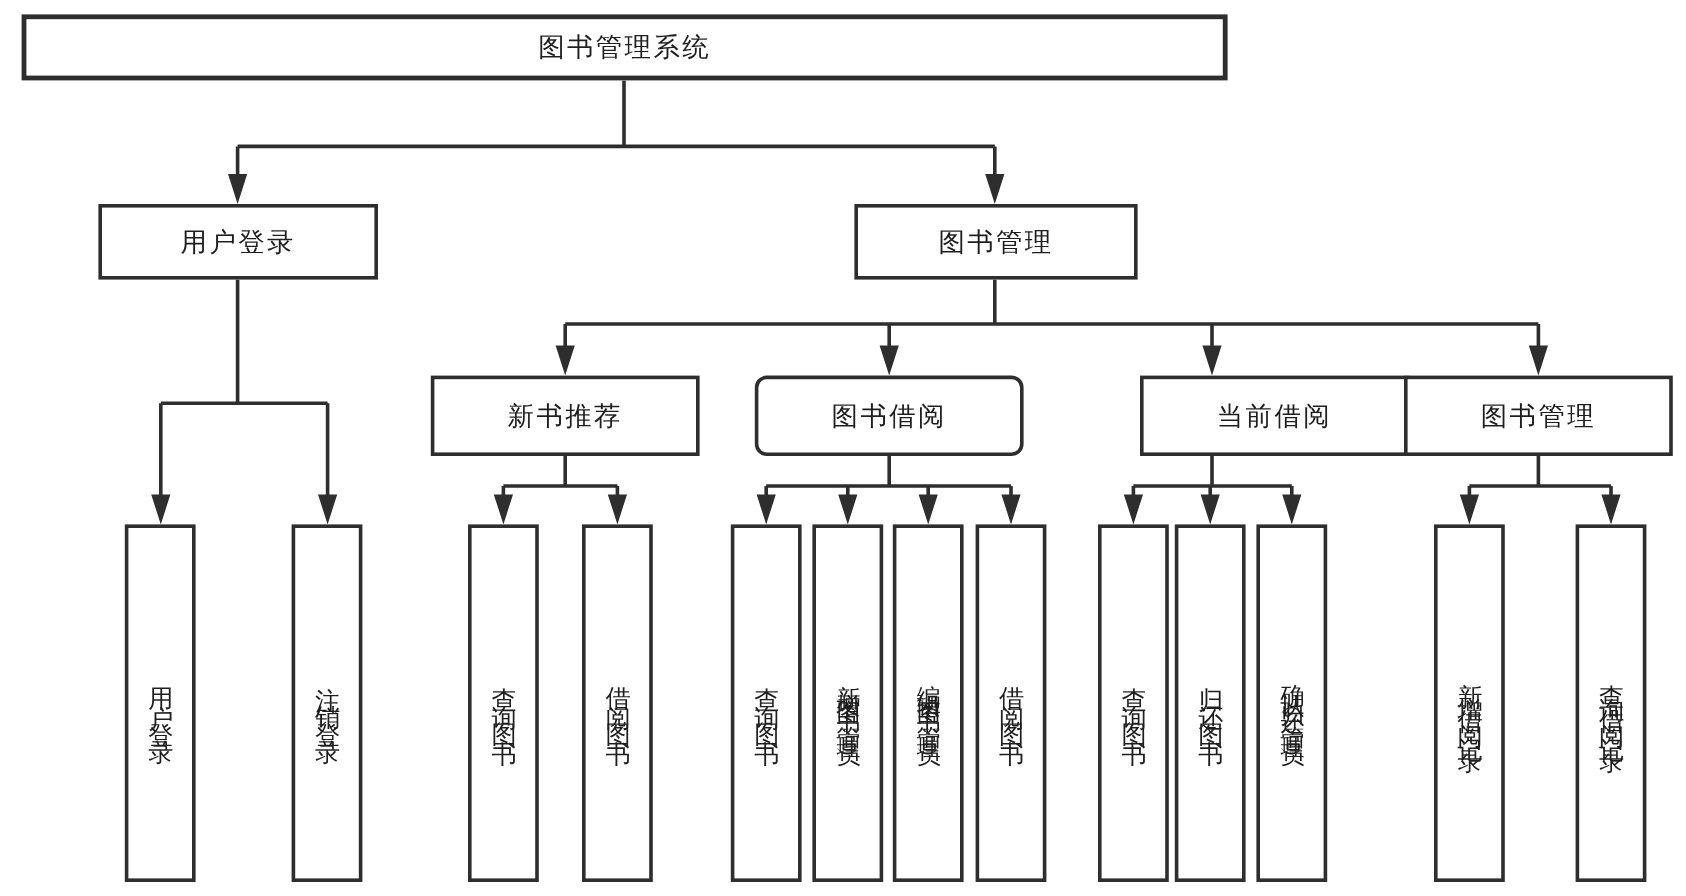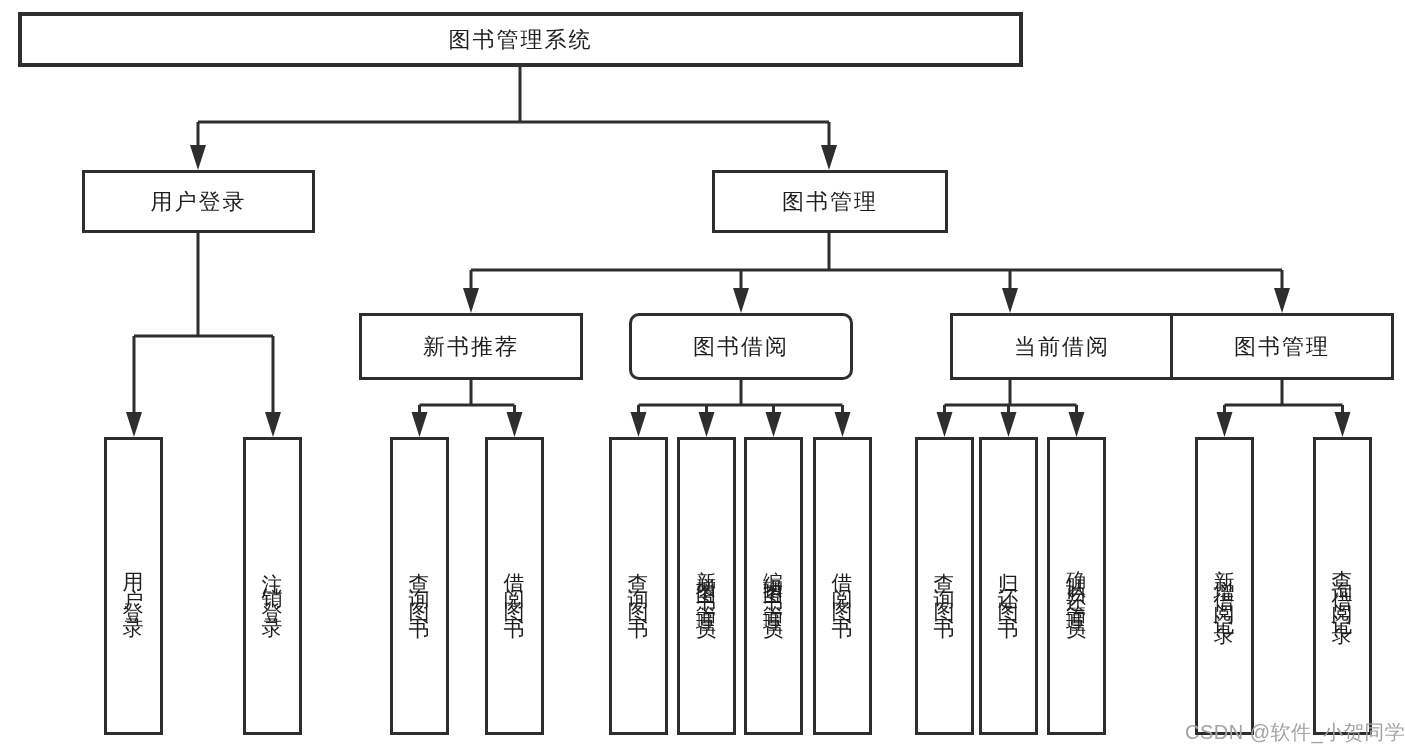--- a/index.html
+++ b/index.html
@@ -142,14 +142,13 @@
     <span class="vtext">确认归还（管理员）</span>
   </div>
 
   <div class="box leaf v-mid" style="left:1195px">
     <span class="vtext">新增借阅记录</span>
   </div>
   <div class="box leaf v-mid" style="left:1313px">
     <span class="vtext">查询借阅记录</span>
   </div>
 
-  <div class="watermark">CSDN @软件_小贺同学</div>
 </div>
 
 </body></html>

